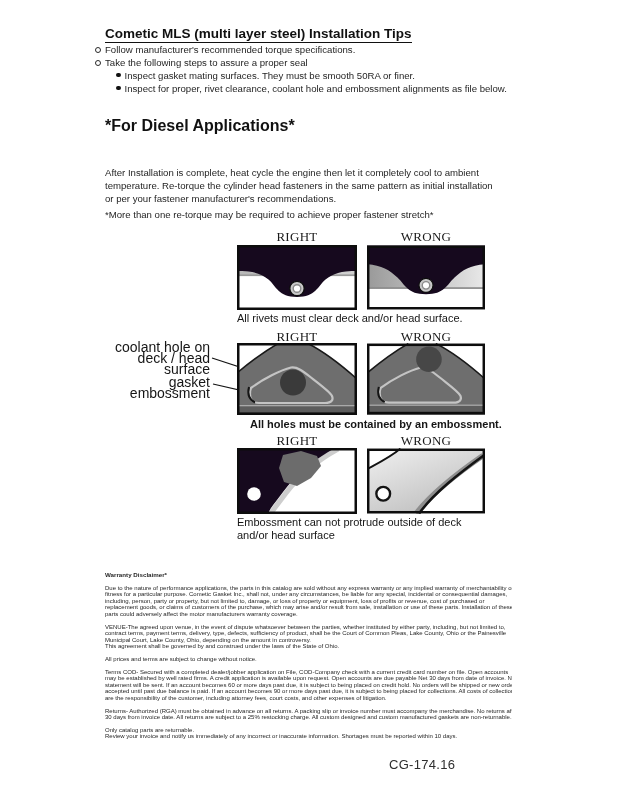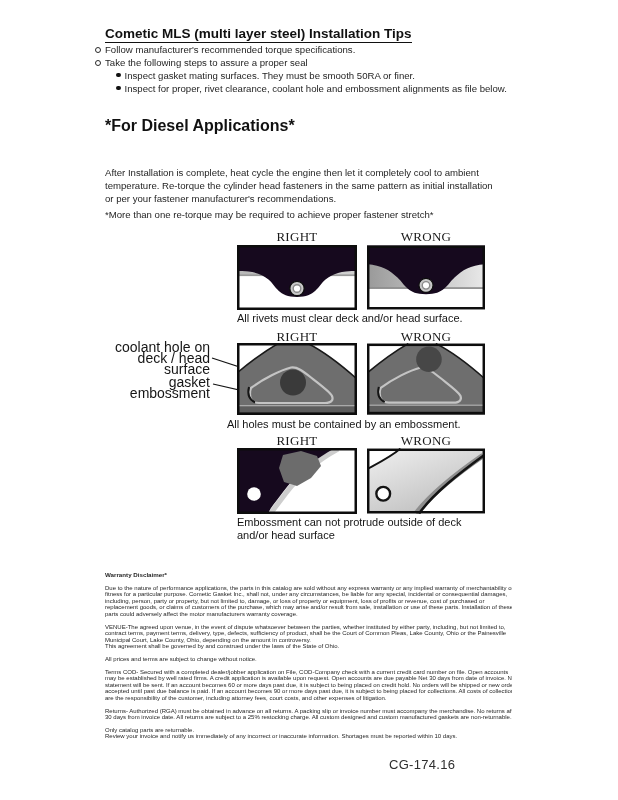--- a/index.html
+++ b/index.html
@@ -161,21 +161,21 @@
       <rect x="0" y="63" width="120" height="9" fill="#5d5d5d"></rect>
       <rect x="0" y="62" width="120" height="1.3" fill="#a9a9a9"></rect>
       <rect x="0" y="69" width="120" height="3" fill="#4c4c4c"></rect>
       <path d="M14,45 C26,36 44,27 54,24.5 C60,23.5 66,28 74,34.5 C84,42.5 93,49 95,53 C96.5,56.5 95,60 88,60 L22,60 C16,60 13,56 13,51 C13,48.5 13.3,46.5 14,45 Z" fill="none" stroke="#c4c4c4" stroke-width="2.2"></path>
       <path d="M12,44 C10.5,50 11,56 18,59.5" fill="none" stroke="#151515" stroke-width="2"></path>
       <circle cx="63" cy="16" r="13" fill="#474747"></circle>
       <rect x="1.25" y="1.25" width="117.5" height="69.5" fill="none" stroke="#0d0d0d" stroke-width="2.5"></rect>
     </svg>
   </div>
 
-  <div class="abs fig-caption" style="left:227px;top:418px;white-space:nowrap;">All holes must be contained by an embossment.</div>
+  <div class="abs fig-caption" style="left:250px;top:418px;white-space:nowrap;font-weight:bold;">All holes must be contained by an embossment.</div>
 
   <div class="abs fig-label" style="left:237px;top:433px;width:120px;">RIGHT</div>
   <div class="abs fig-label" style="left:367px;top:433px;width:118px;">WRONG</div>
 
   <div class="abs" style="left:237px;top:448px;">
     <svg width="120" height="66" viewBox="0 0 120 66">
       <rect x="0" y="0" width="120" height="66" fill="#ffffff"></rect>
       <path d="M101,1 C79,13 61,29 49,45 C41,56 36,61 34,66" fill="none" stroke="#cdcdcd" stroke-width="5"></path>
       <path d="M0,0 H98 C76,12 58,28 46,44 C38,55 33,60 31,66 L0,66 Z" fill="#16091e"></path>
       <polygon points="46,7 64,3 80,8 84,18 74,30 60,38 47,34 42,20" fill="#6c6c6c"></polygon>

